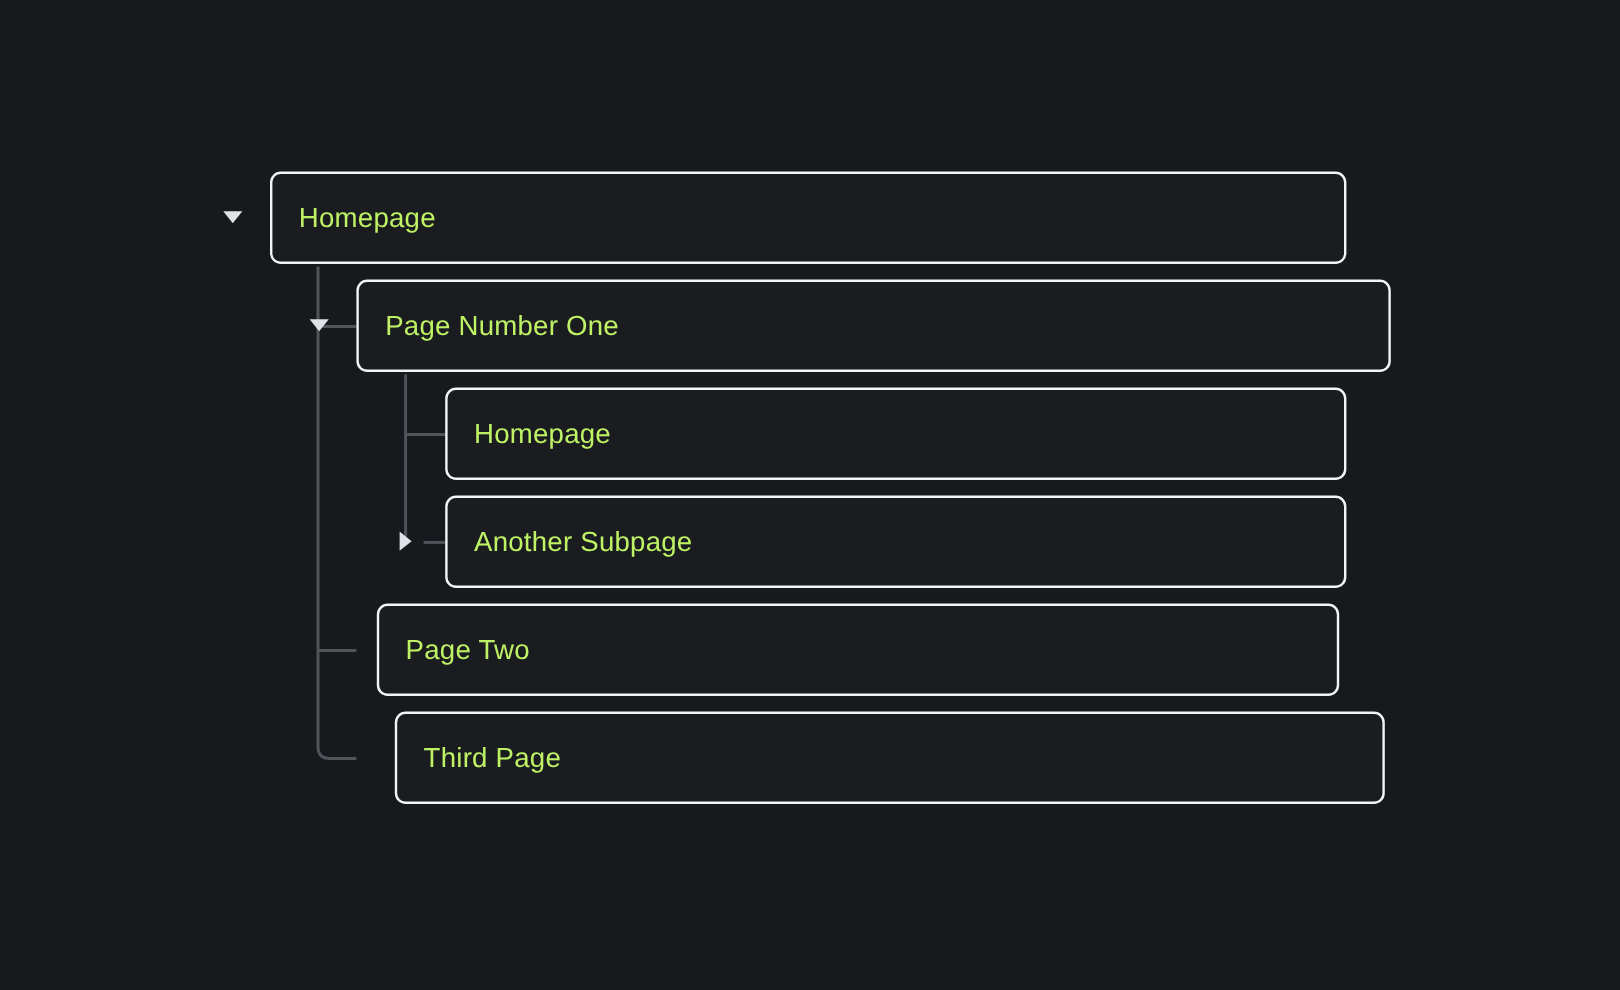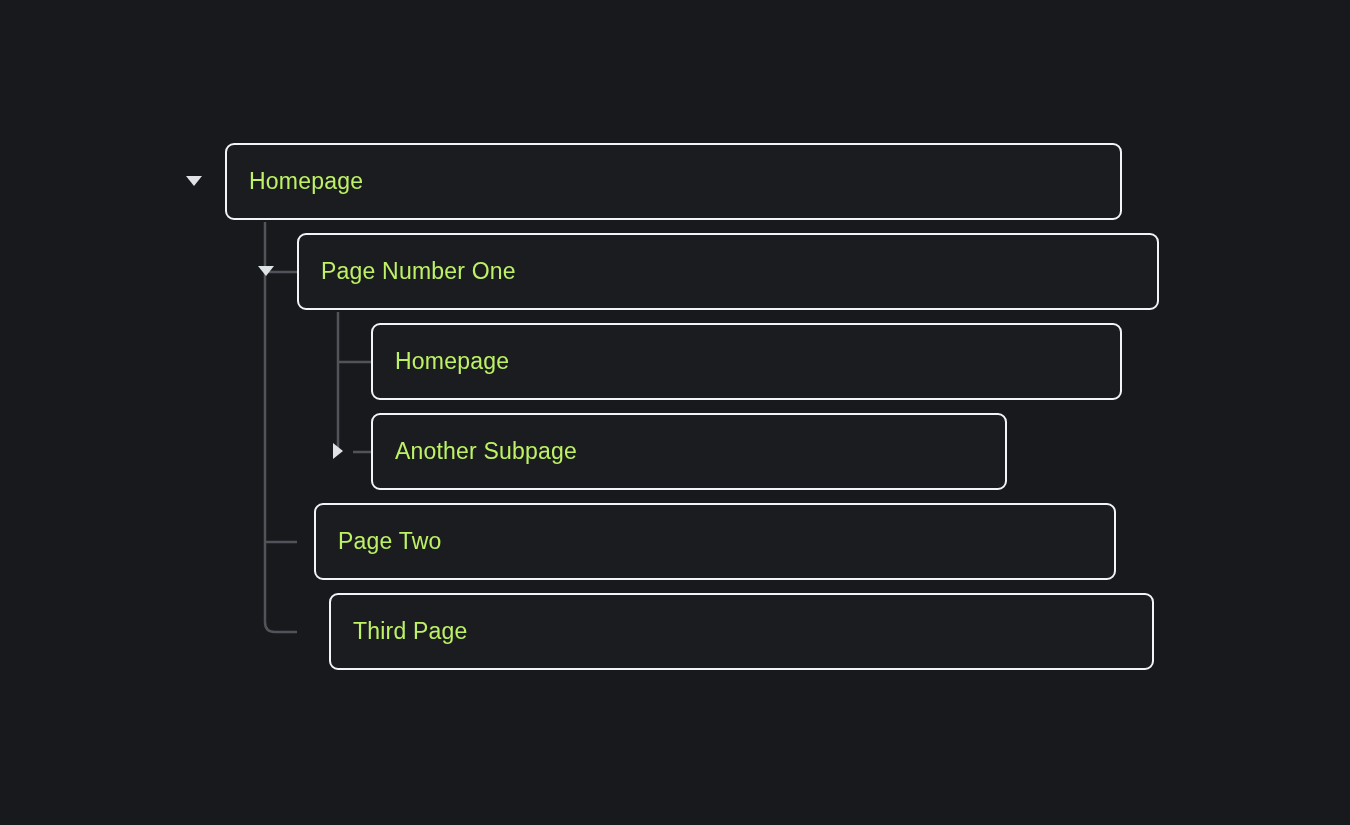--- a/index.html
+++ b/index.html
@@ -113,21 +113,21 @@
     <span class="node-label">Page Number One</span>
   </div>
 
   <div class="node" style="left:371px; top:323px; width:751px;">
     <span class="node-label">Homepage</span>
   </div>
 
   <div class="toggle" style="left:327px; top:440px;">
     <span class="tri-right"></span>
   </div>
-  <div class="node" style="left:371px; top:413px; width:636px;">
+  <div class="node" style="left:371px; top:413px; width:751px;">
     <span class="node-label">Another Subpage</span>
   </div>
 
   <div class="node" style="left:314px; top:503px; width:802px;">
     <span class="node-label">Page Two</span>
   </div>
 
   <div class="node" style="left:297px; top:593px; width:825px;margin-left:32px;">
     <span class="node-label">Third Page</span>
   </div>

